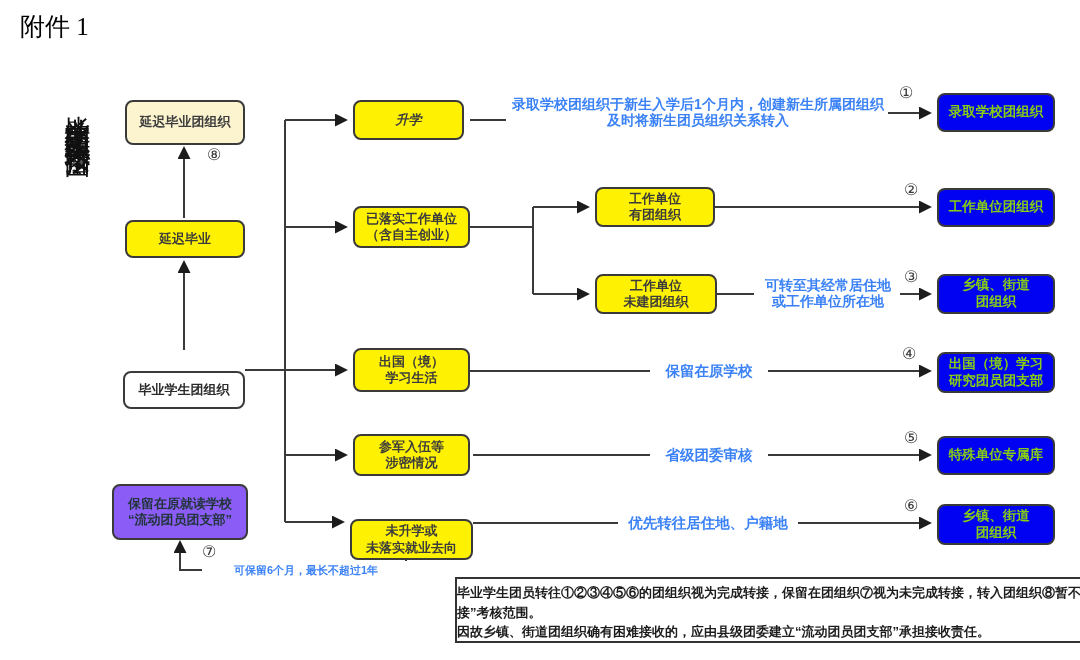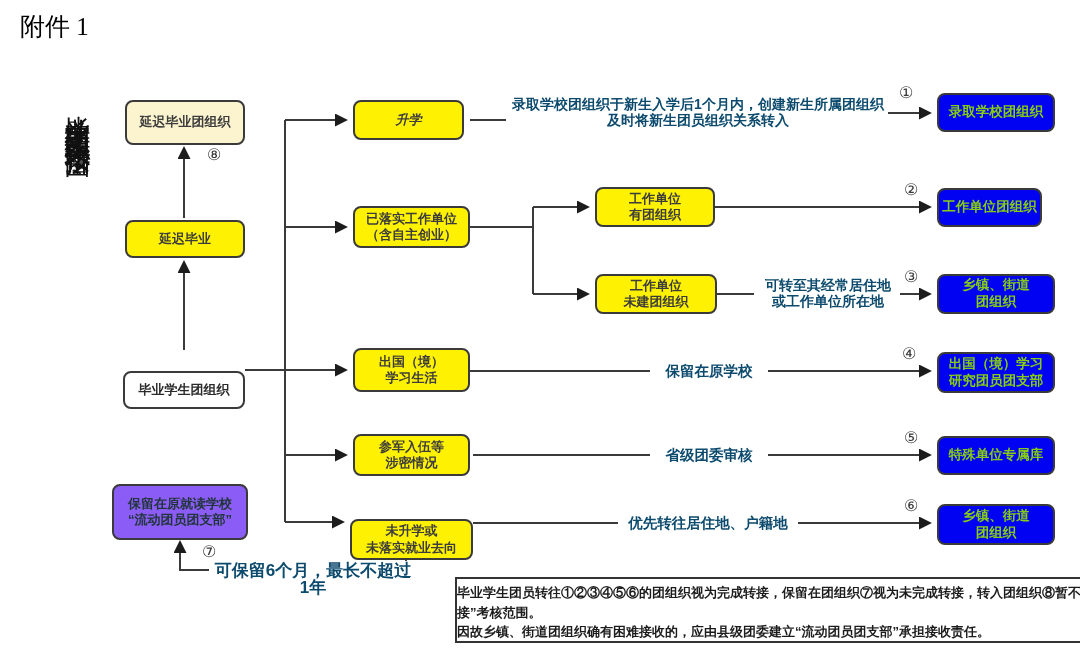--- a/index.html
+++ b/index.html
@@ -20,21 +20,21 @@
          font-size:13px; font-weight:bold; color:#3c3c3c; line-height:1.25;
          white-space:pre-line; padding:2px; }
   .yellow { background:#fef102; }
   .cream  { background:#fbf4cf; }
   .plain  { background:#ffffff; color:#2b2b2b;margin-top:20px; }
   .teal   { background:#8b5cf6; color:#1f3538; }
   .blue   { background:#0202f2; color:#84cc16; font-size:13.5px; }
 
   .num { position:absolute; z-index:3; font-size:16px; color:#3a3a3a; line-height:1; }
 
-  .note { position:absolute; z-index:2; font-weight:bold; color:#0c4a6e;
+  .note { position:absolute; z-index:2; font-weight:bold; color:#3b82f6;
           font-size:14px; line-height:16px; text-align:center; white-space:pre-line; }
   .note.bg { background:#ffffff; padding:1px 3px; }
 
   .footnote { position:absolute; left:455px; top:577px; width:716px; height:66px; z-index:2;
               border:2px solid #333; background:#fff; padding:4px 0;
               font-size:13px; font-weight:bold; color:#1c1c1c; line-height:1.5;
               white-space:pre-line; text-align:left; }
 </style>
 </head>
 <body>
@@ -80,21 +80,21 @@
   </g>
 </svg>
 
 <div class="box cream" style="left:125px;top:100px;width:120px;height:45px;">延迟毕业团组织</div>
 <div class="num" style="left:207px;top:147px;">⑧</div>
 <div class="box yellow" style="left:125px;top:220px;width:120px;height:38px;">延迟毕业</div>
 <div class="box plain" style="left:123px;top:351px;width:122px;height:38px;">毕业学生团组织</div>
 <div class="box teal" style="left:112px;top:484px;width:136px;height:56px;">保留在原就读学校
 “流动团员团支部”</div>
 <div class="num" style="left:202px;top:544px;">⑦</div>
-<div class="note bg" style="left:209px;top:561px;width:208px;font-size:17px;line-height:17px;">可保留6个月，最长不超过1年</div>
+<div class="note bg" style="left:202px;top:561px;width:208px;font-size:11px;line-height:17px;">可保留6个月，最长不超过1年</div>
 
 <div class="box yellow" style="left:353px;top:100px;width:111px;height:40px;font-style:italic;">升学</div>
 <div class="box yellow" style="left:353px;top:206px;width:117px;height:42px;">已落实工作单位
 （含自主创业）</div>
 <div class="box yellow" style="left:353px;top:348px;width:117px;height:44px;">出国（境）
 学习生活</div>
 <div class="box yellow" style="left:353px;top:434px;width:117px;height:42px;">参军入伍等
 涉密情况</div>
 <div class="box yellow" style="left:350px;top:502px;width:123px;height:41px;margin-top:17px;">未升学或
 未落实就业去向</div>
@@ -113,21 +113,21 @@
 <div class="note bg" style="left:618px;top:514px;width:180px;font-size:14.5px;">优先转往居住地、户籍地</div>
 
 <div class="num" style="left:899px;top:85px;">①</div>
 <div class="num" style="left:904px;top:182px;">②</div>
 <div class="num" style="left:904px;top:269px;">③</div>
 <div class="num" style="left:902px;top:346px;">④</div>
 <div class="num" style="left:904px;top:430px;">⑤</div>
 <div class="num" style="left:904px;top:498px;">⑥</div>
 
 <div class="box blue" style="left:937px;top:93px;width:118px;height:39px;">录取学校团组织</div>
-<div class="box blue" style="left:937px;top:188px;width:105px;height:39px;">工作单位团组织</div>
+<div class="box blue" style="left:937px;top:188px;width:118px;height:39px;">工作单位团组织</div>
 <div class="box blue" style="left:937px;top:274px;width:118px;height:40px;">乡镇、街道
 团组织</div>
 <div class="box blue" style="left:937px;top:352px;width:118px;height:41px;">出国（境）学习
 研究团员团支部</div>
 <div class="box blue" style="left:937px;top:436px;width:118px;height:39px;">特殊单位专属库</div>
 <div class="box blue" style="left:937px;top:504px;width:118px;height:41px;">乡镇、街道
 团组织</div>
 
 <div class="footnote">毕业学生团员转往①②③④⑤⑥的团组织视为完成转接，保留在团组织⑦视为未完成转接，转入团组织⑧暂不纳入“学社衔接”考核范围。
 因故乡镇、街道团组织确有困难接收的，应由县级团委建立“流动团员团支部”承担接收责任。</div>

